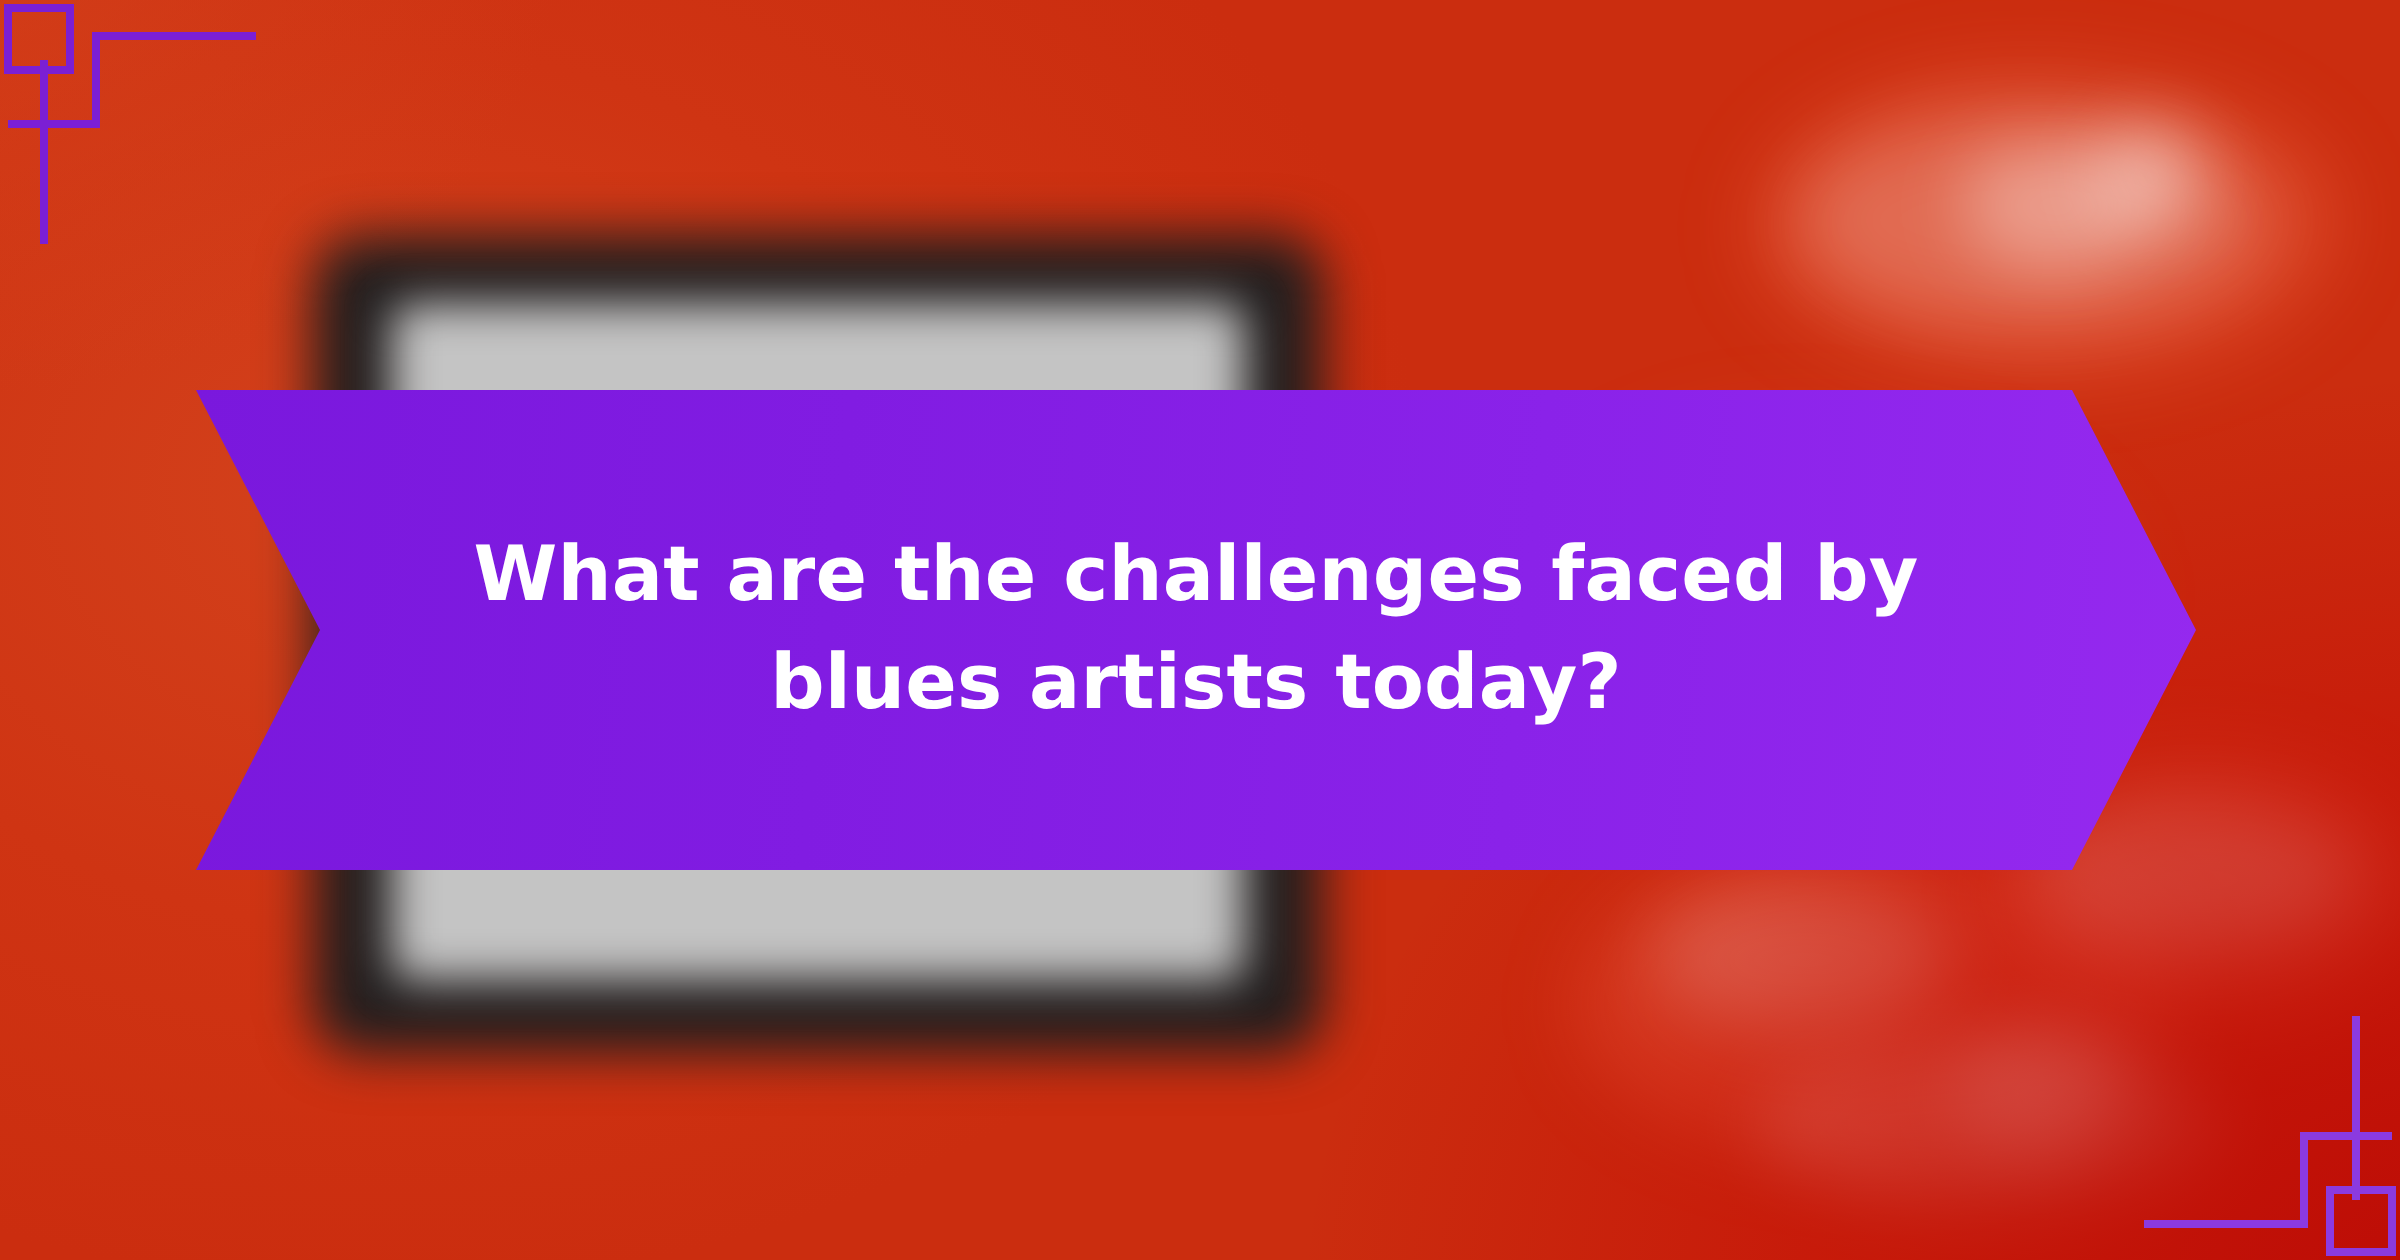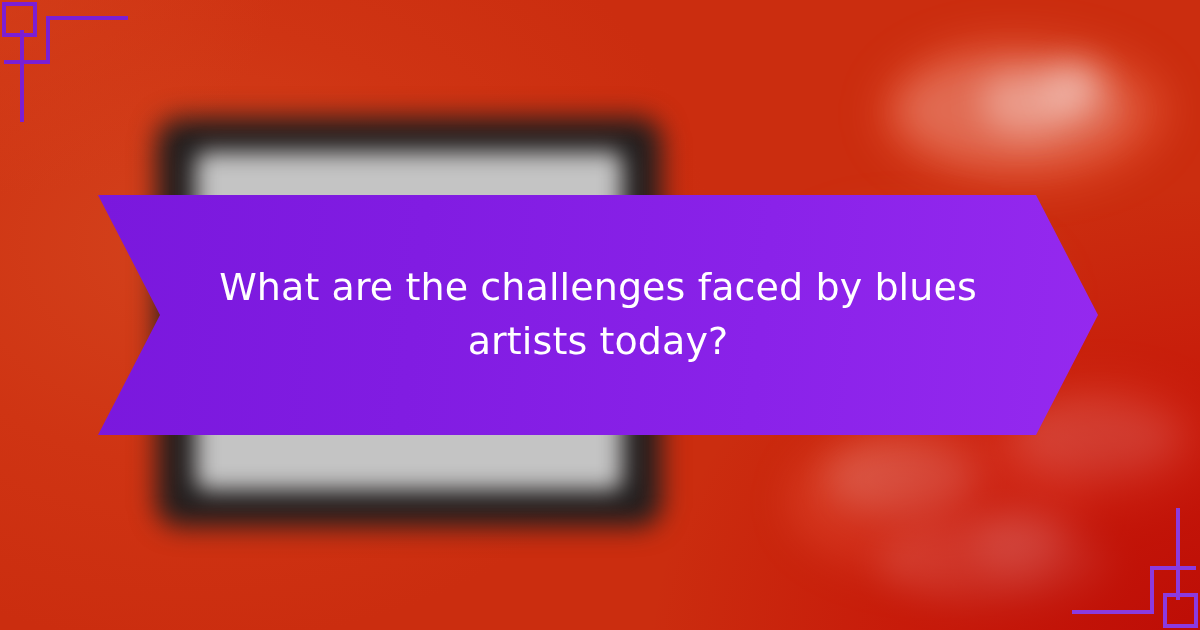--- a/index.html
+++ b/index.html
@@ -119,21 +119,21 @@
     display: flex;
     align-items: center;
     justify-content: center;
     box-sizing: border-box;
     padding: 0 120px 0 120px;
   }
   .ribbon-text {
     color: #ffffff;
     font-size: 38px;
     line-height: 1.42;
-    font-weight: 400;
+    font-weight: 700;
     text-align: center;
     letter-spacing: 0.1px;
     max-width: 770px;
     margin: 0;
   }
 </style>
 </head>
 <body>
 
 <div id="stage">

